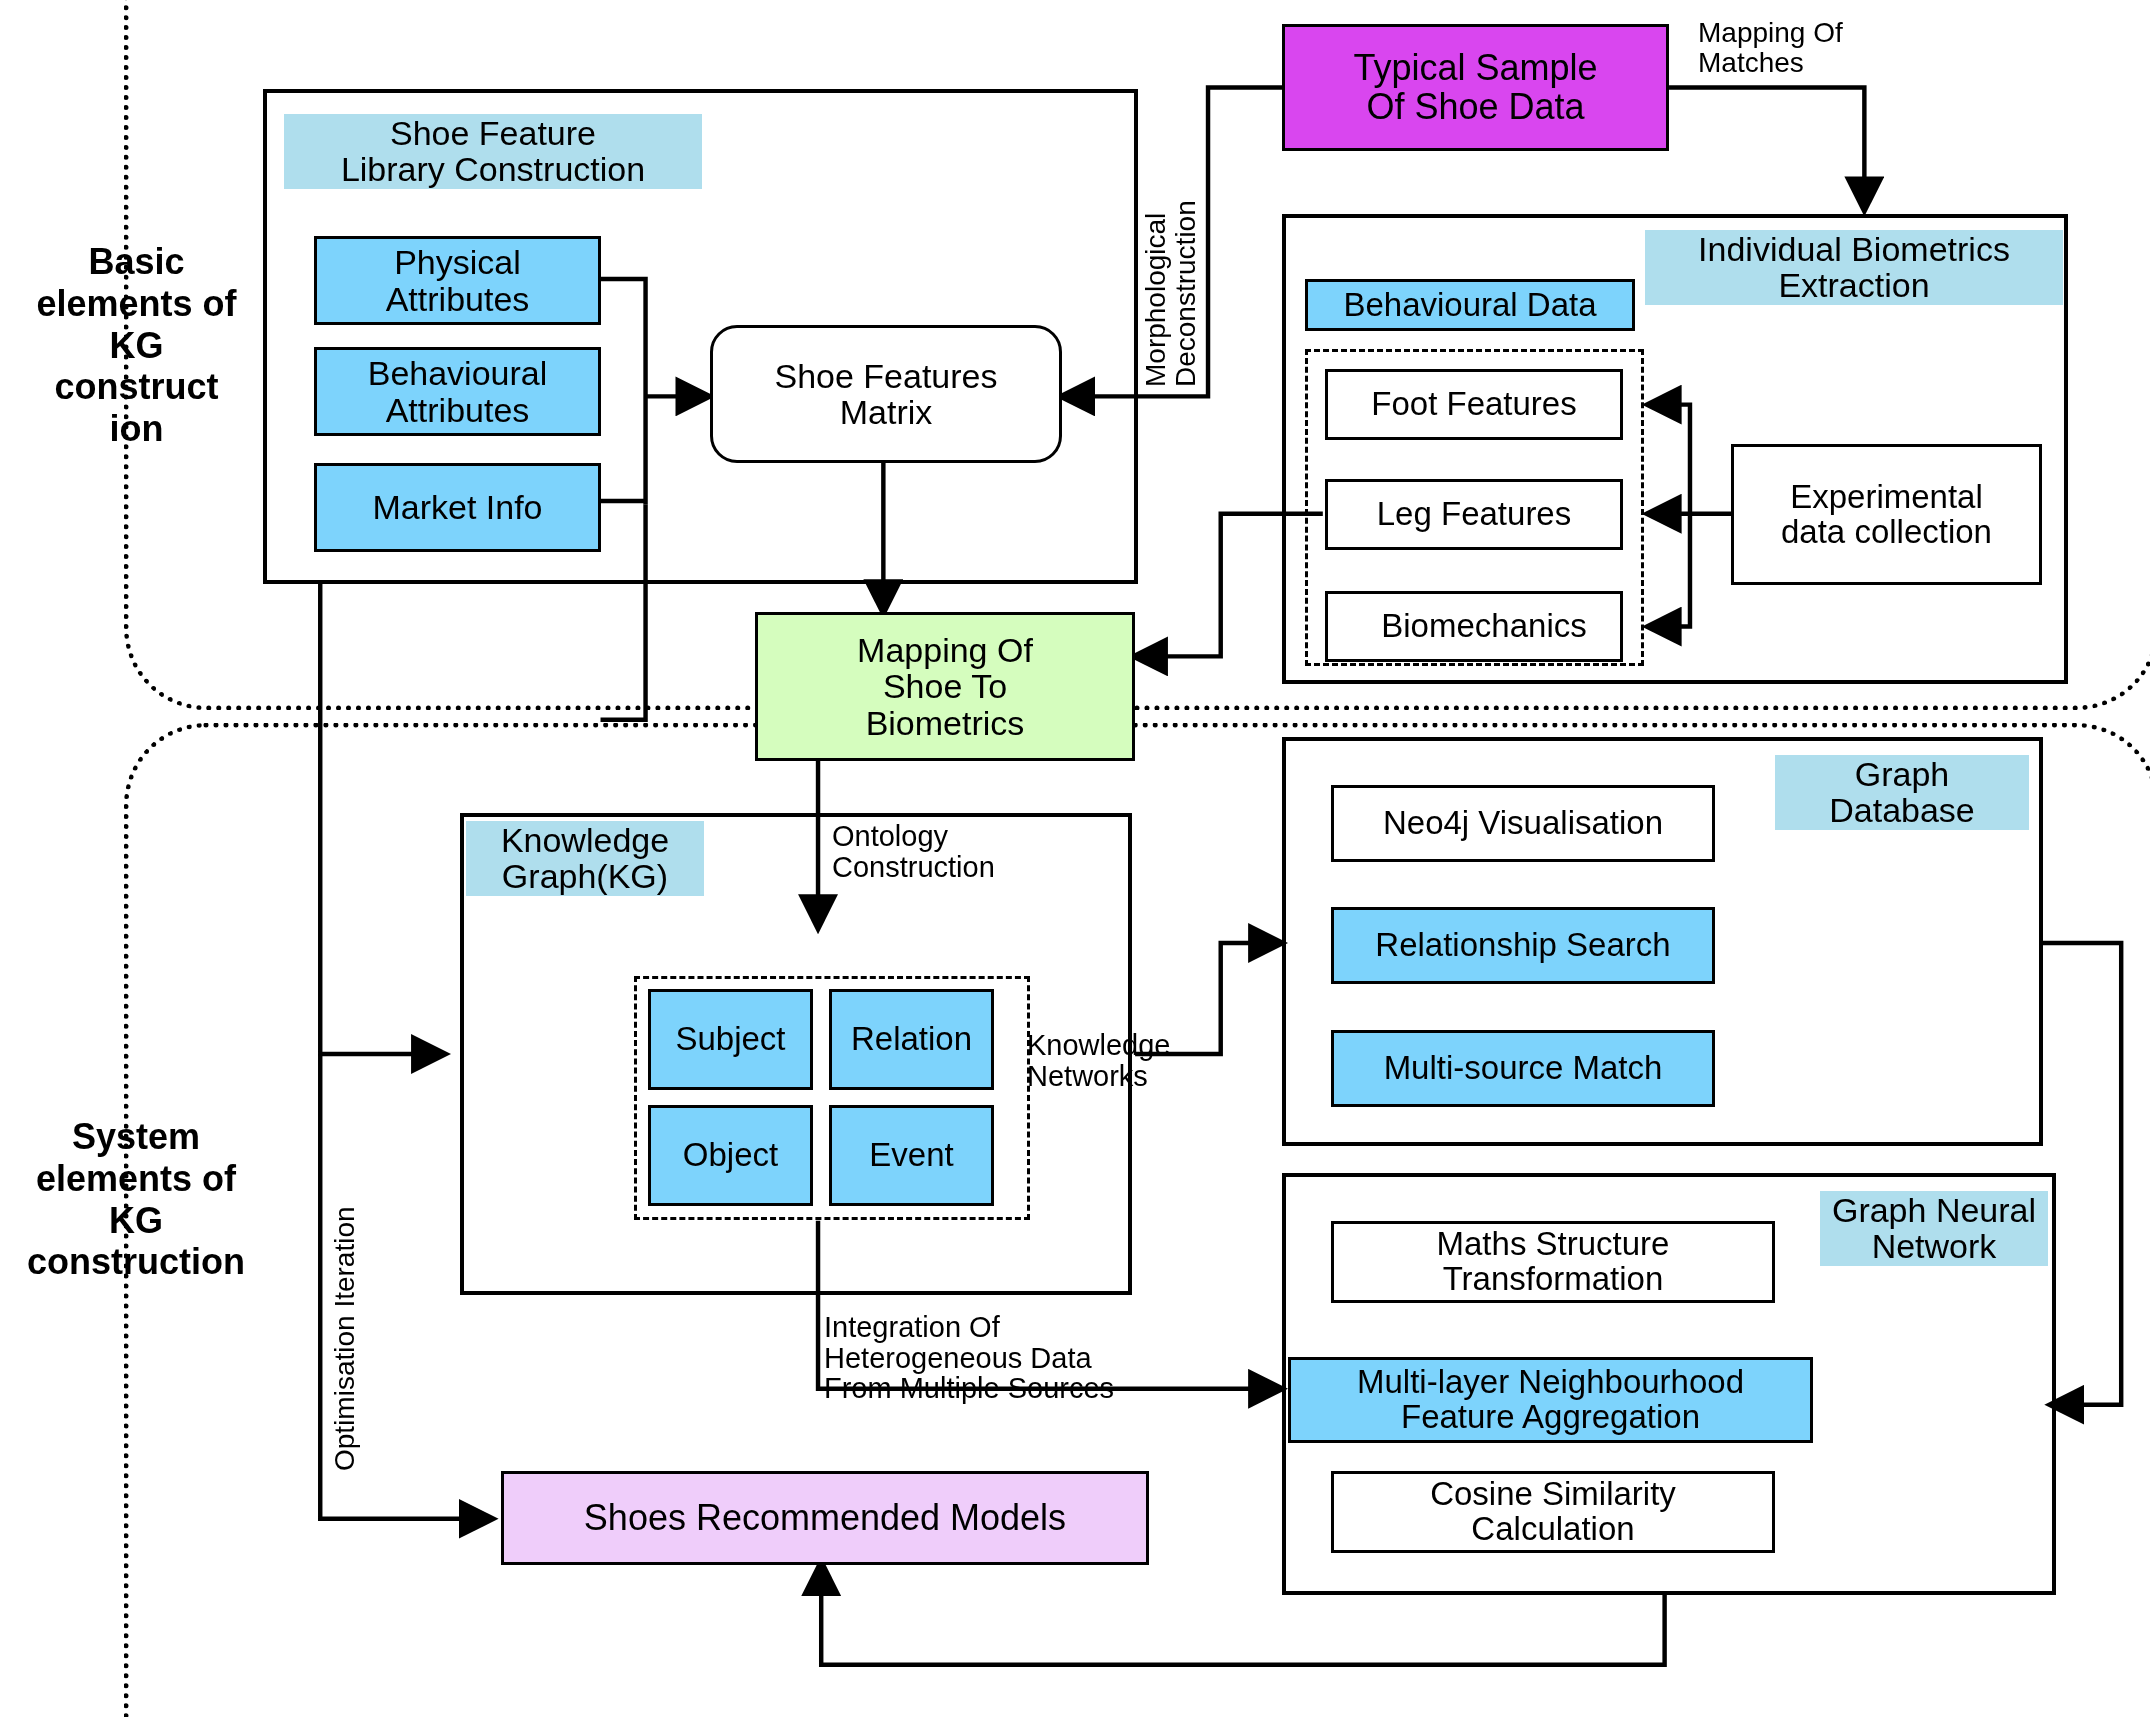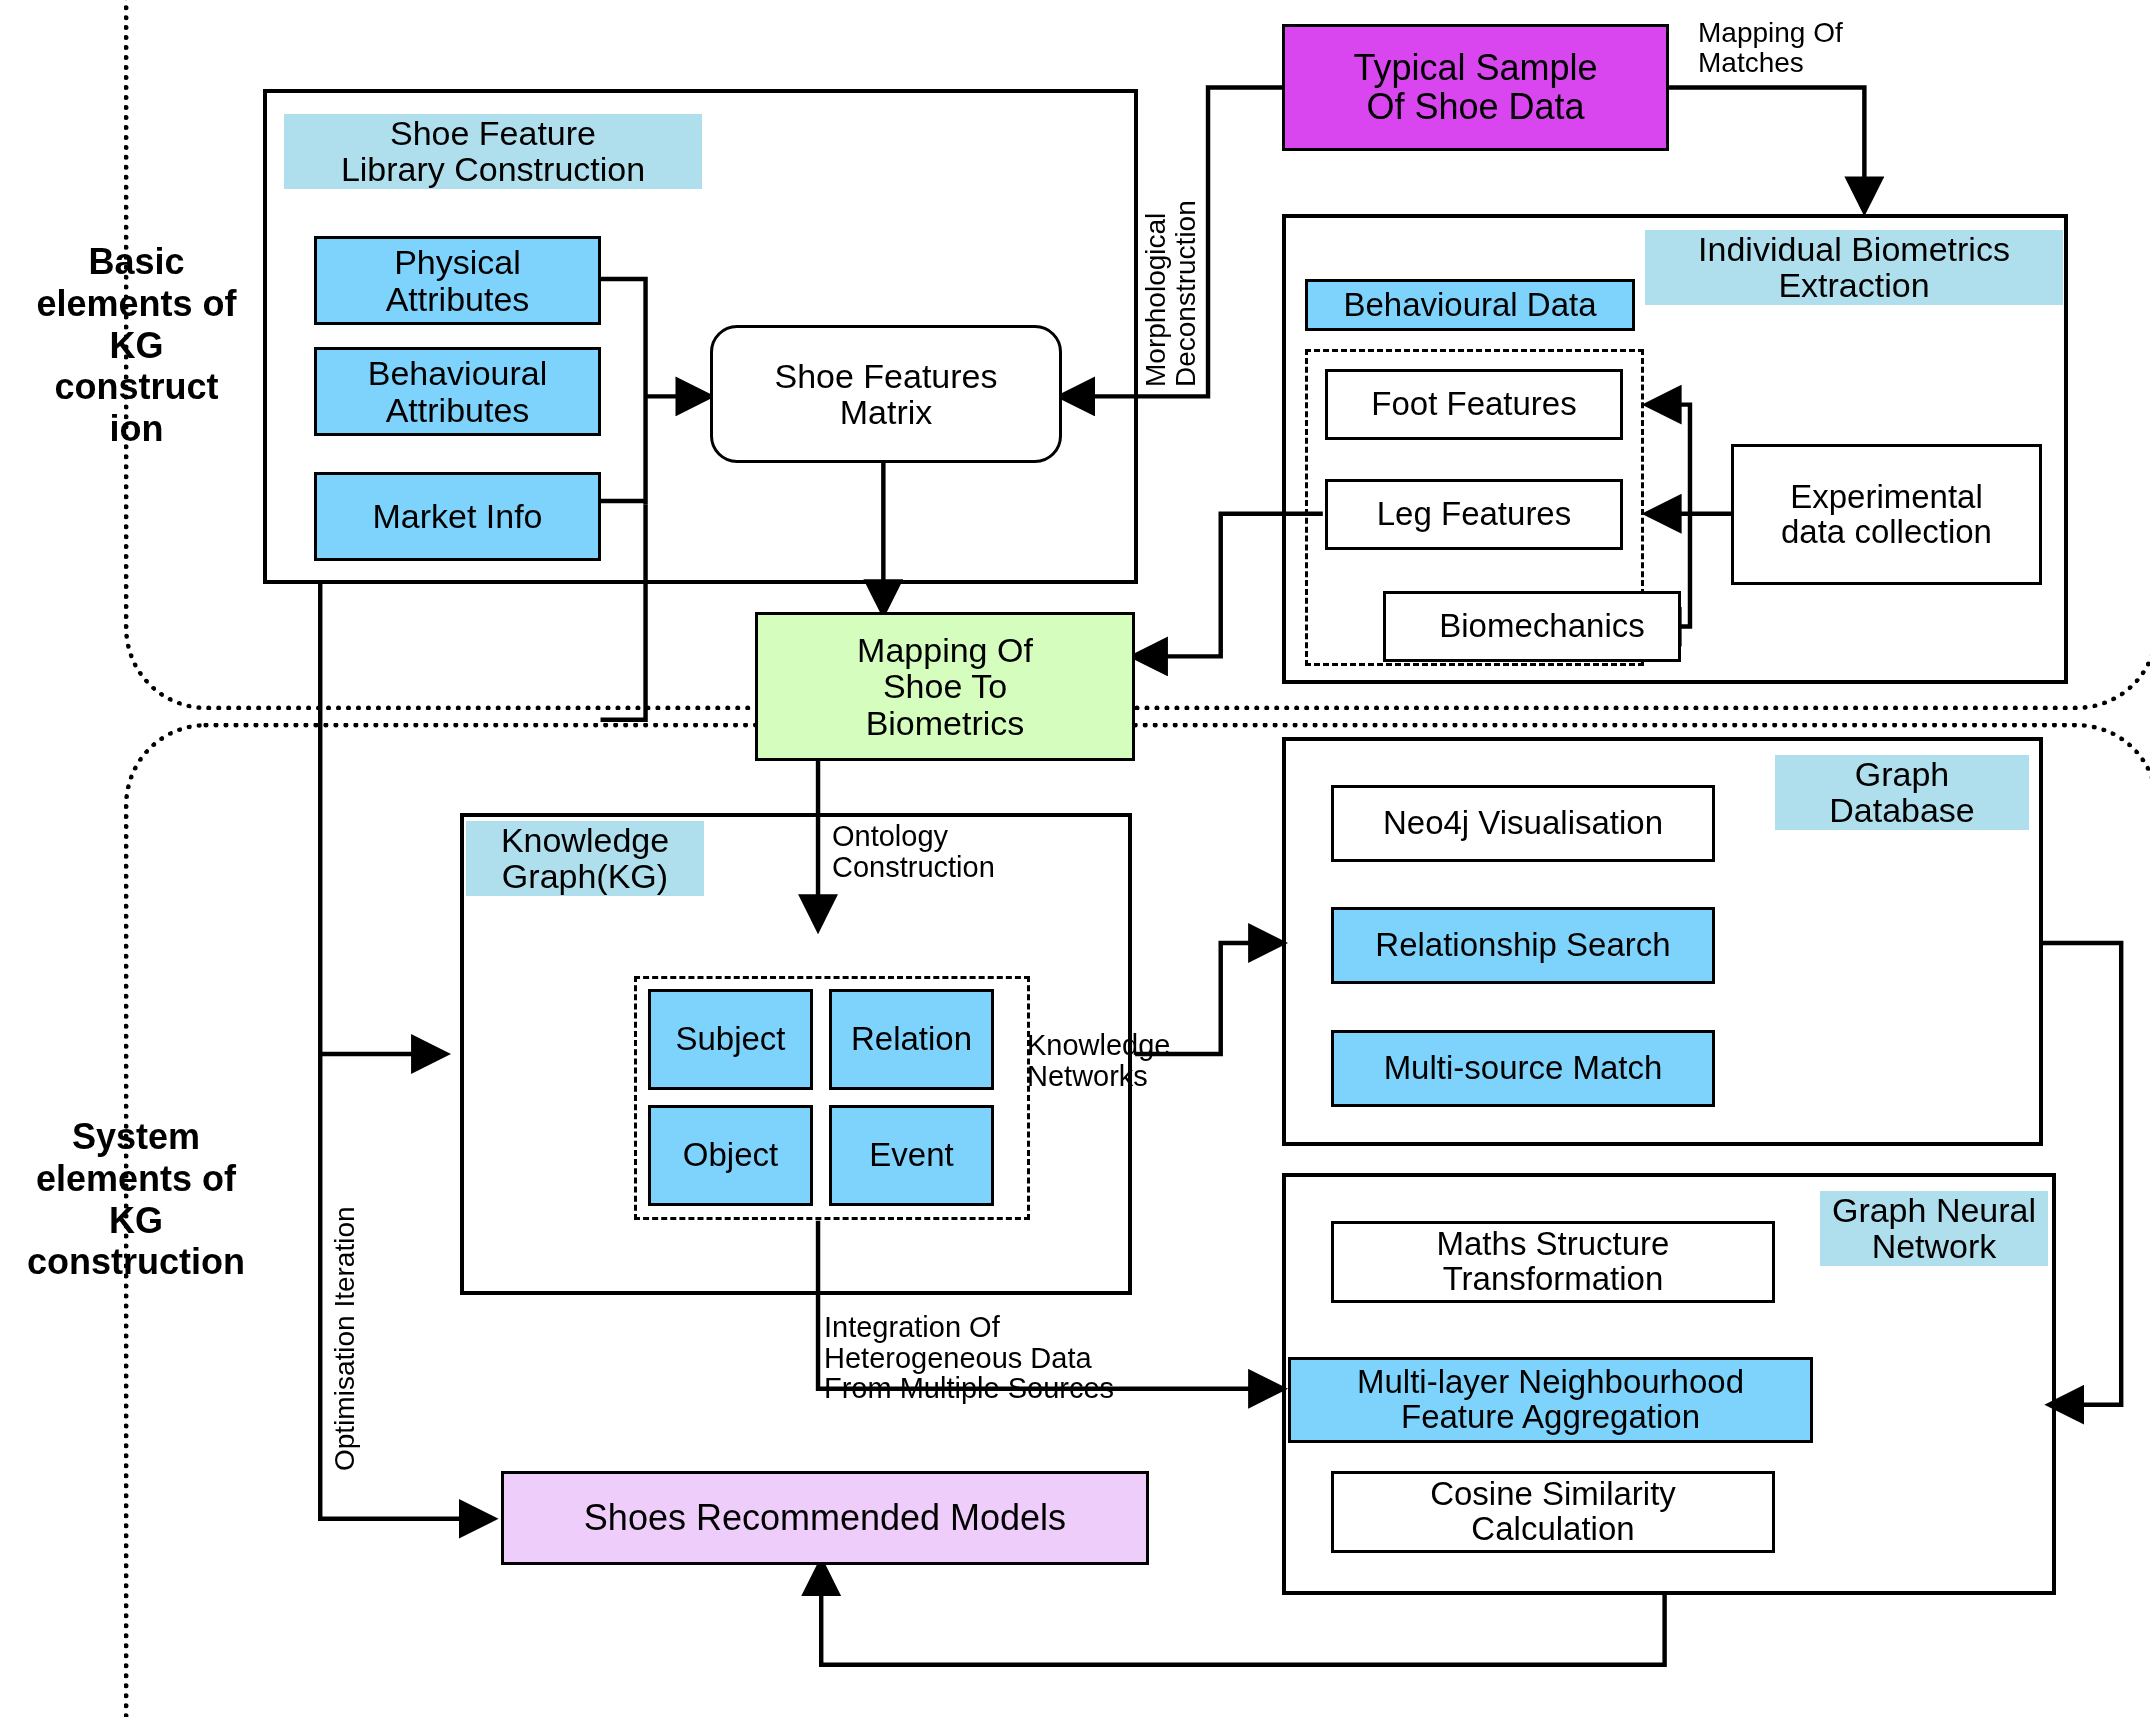--- a/index.html
+++ b/index.html
@@ -135,42 +135,42 @@
   </svg>
 
   <div class="container" style="left:263px;top:89px;width:875px;height:495px;"></div>
   <div class="tag" style="left:284px;top:114px;width:418px;font-size:34px;">Shoe Feature
 Library Construction</div>
 
   <div class="node orange" style="left:314px;top:236px;width:287px;height:89px;font-size:34px;">Physical
 Attributes</div>
   <div class="node orange" style="left:314px;top:347px;width:287px;height:89px;font-size:34px;">Behavioural
 Attributes</div>
-  <div class="node orange" style="left:314px;top:463px;width:287px;height:89px;font-size:34px;margin-top:9px;">Market Info</div>
+  <div class="node orange" style="left:314px;top:463px;width:287px;height:89px;font-size:34px;">Market Info</div>
 
   <div class="node plain" style="left:710px;top:325px;width:352px;height:138px;font-size:34px;border-radius:27px;">Shoe Features
 Matrix</div>
 
   <div class="vlabel" style="left:1141px;top:387px;width:330px;font-size:28px;text-align:left;">Morphological
 Deconstruction</div>
 
   <div class="node pink" style="left:1282px;top:24px;width:387px;height:127px;font-size:36px;">Typical Sample
 Of Shoe Data</div>
   <div class="edgelabel" style="left:1698px;top:18px;width:241px;font-size:28px;">Mapping Of
 Matches</div>
 
   <div class="container" style="left:1282px;top:214px;width:786px;height:470px;"></div>
   <div class="tag" style="left:1645px;top:230px;width:418px;font-size:34px;">Individual Biometrics
 Extraction</div>
   <div class="node orange" style="left:1305px;top:279px;width:330px;height:52px;font-size:33px;">Behavioural Data</div>
 
   <div class="dashgroup" style="left:1305px;top:349px;width:339px;height:317px;"></div>
   <div class="node plain" style="left:1325px;top:369px;width:298px;height:71px;font-size:33px;">Foot Features</div>
   <div class="node plain" style="left:1325px;top:479px;width:298px;height:71px;font-size:33px;">Leg Features</div>
-  <div class="node plain" style="left:1383px;top:591px;width:298px;height:71px;font-size:33px;padding-left:20px;">Biomechanics</div>
+  <div class="node plain" style="left:1325px;top:591px;width:298px;height:71px;font-size:33px;padding-left:20px;">Biomechanics</div>
 
   <div class="node plain" style="left:1731px;top:444px;width:311px;height:141px;font-size:33px;">Experimental
 data collection</div>
 
   <div class="node green" style="left:755px;top:612px;width:380px;height:149px;font-size:34px;">Mapping Of
 Shoe To
 Biometrics</div>
 
   <div class="container" style="left:460px;top:813px;width:672px;height:482px;"></div>
   <div class="tag" style="left:466px;top:821px;width:238px;font-size:34px;">Knowledge

